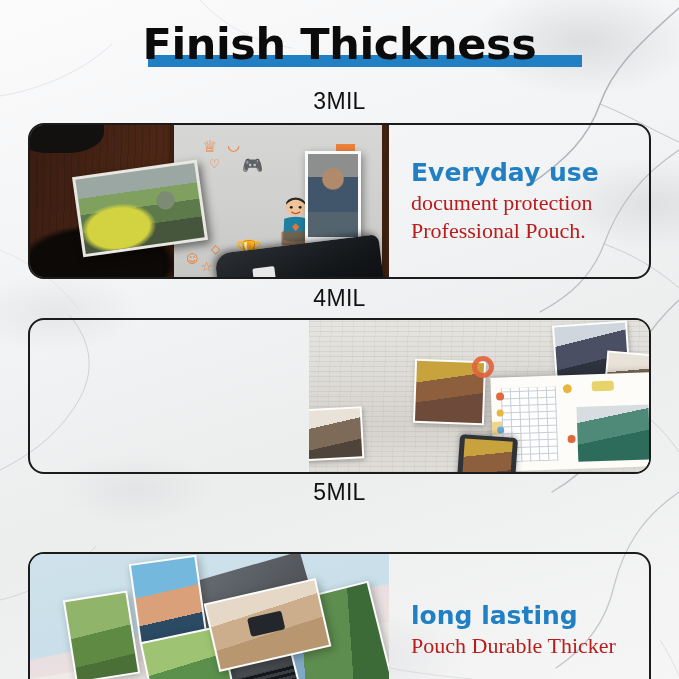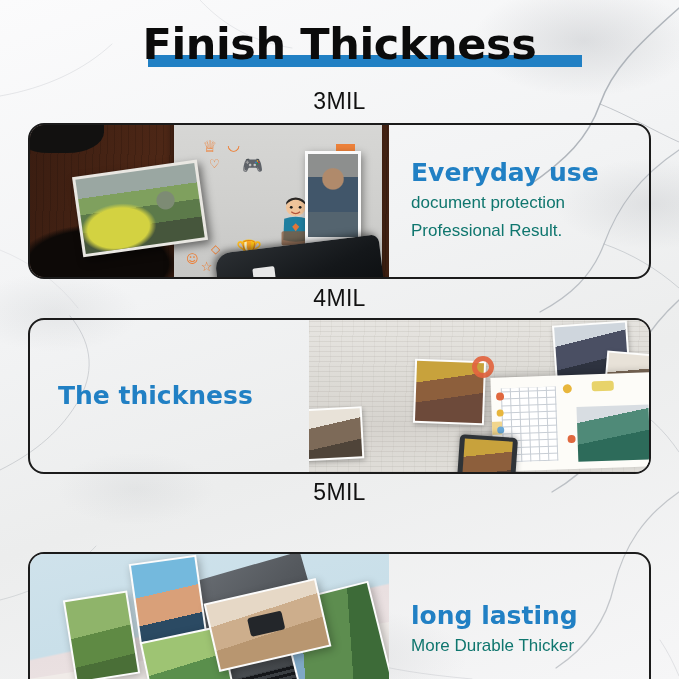--- a/index.html
+++ b/index.html
@@ -102,25 +102,25 @@
 
   .headline {
     color: #2180c4;
     font-weight: bold;
     font-size: 25px;
     line-height: 32px;
     white-space: nowrap;
     font-family: "DejaVu Sans", sans-serif;
   }
   .body-line {
-    color: #0f766e;
-    font-size: 17px;
+    color: #b91c1c;
+    font-size: 22px;
     line-height: 28px;
     white-space: nowrap;
-    font-family: Liberation Sans, sans-serif;
+    font-family: Liberation Serif, serif;
   }
   .indent { padding-left: 8px; }
 
   
   .wood {
     position: absolute; inset: 0;
     background:
       repeating-linear-gradient(91deg, rgba(0,0,0,.13) 0 1px, transparent 1px 7px),
       linear-gradient(100deg, #3a1d11 0%, #4d2716 35%, #5a2e19 60%, #3e2012 100%);
   }
@@ -355,29 +355,28 @@
     </div>
 
     <div class="phone-dev">
       <div class="usb"></div>
     </div>
   </div>
 
   <div class="panel-text">
     <div class="headline">Everyday use</div>
     <div class="body-line">document protection</div>
-    <div class="body-line">Professional Result.</div>
+    <div class="body-line">Professional Pouch.</div>
   </div>
 </div>
 
 <div class="mil-label" id="mil-2">4MIL</div>
 
 <div class="panel p2" id="panel-2">
   <div class="panel-text">
-    <div class="headline">The thickness</div>
   </div>
 
   <div class="panel-photo">
     <div class="lightwood"></div>
 
     <div class="wallph" style="left:-4%;top:58%;width:20%;height:34%;transform:rotate(-3deg);">
       <div class="inner crowd-c"></div>
     </div>
 
     <div class="wallph" style="left:31%;top:26%;width:21%;height:42%;transform:rotate(2deg);">
@@ -441,15 +440,15 @@
 
     <div class="scatter" style="left:50%;top:24%;width:32%;height:46%;transform:rotate(-13deg);">
       <div class="inner sc-table">
         <div class="sc-phone-in"></div>
       </div>
     </div>
   </div>
 
   <div class="panel-text">
     <div class="headline">long lasting</div>
-    <div class="body-line">More Durable Thicker</div>
+    <div class="body-line">Pouch Durable Thicker</div>
   </div>
 </div>
 
 </body></html>

